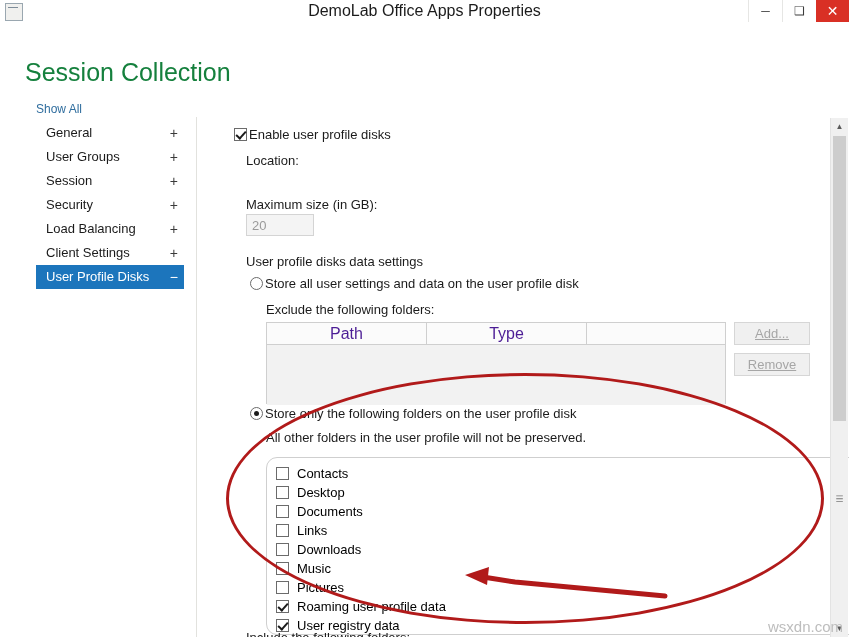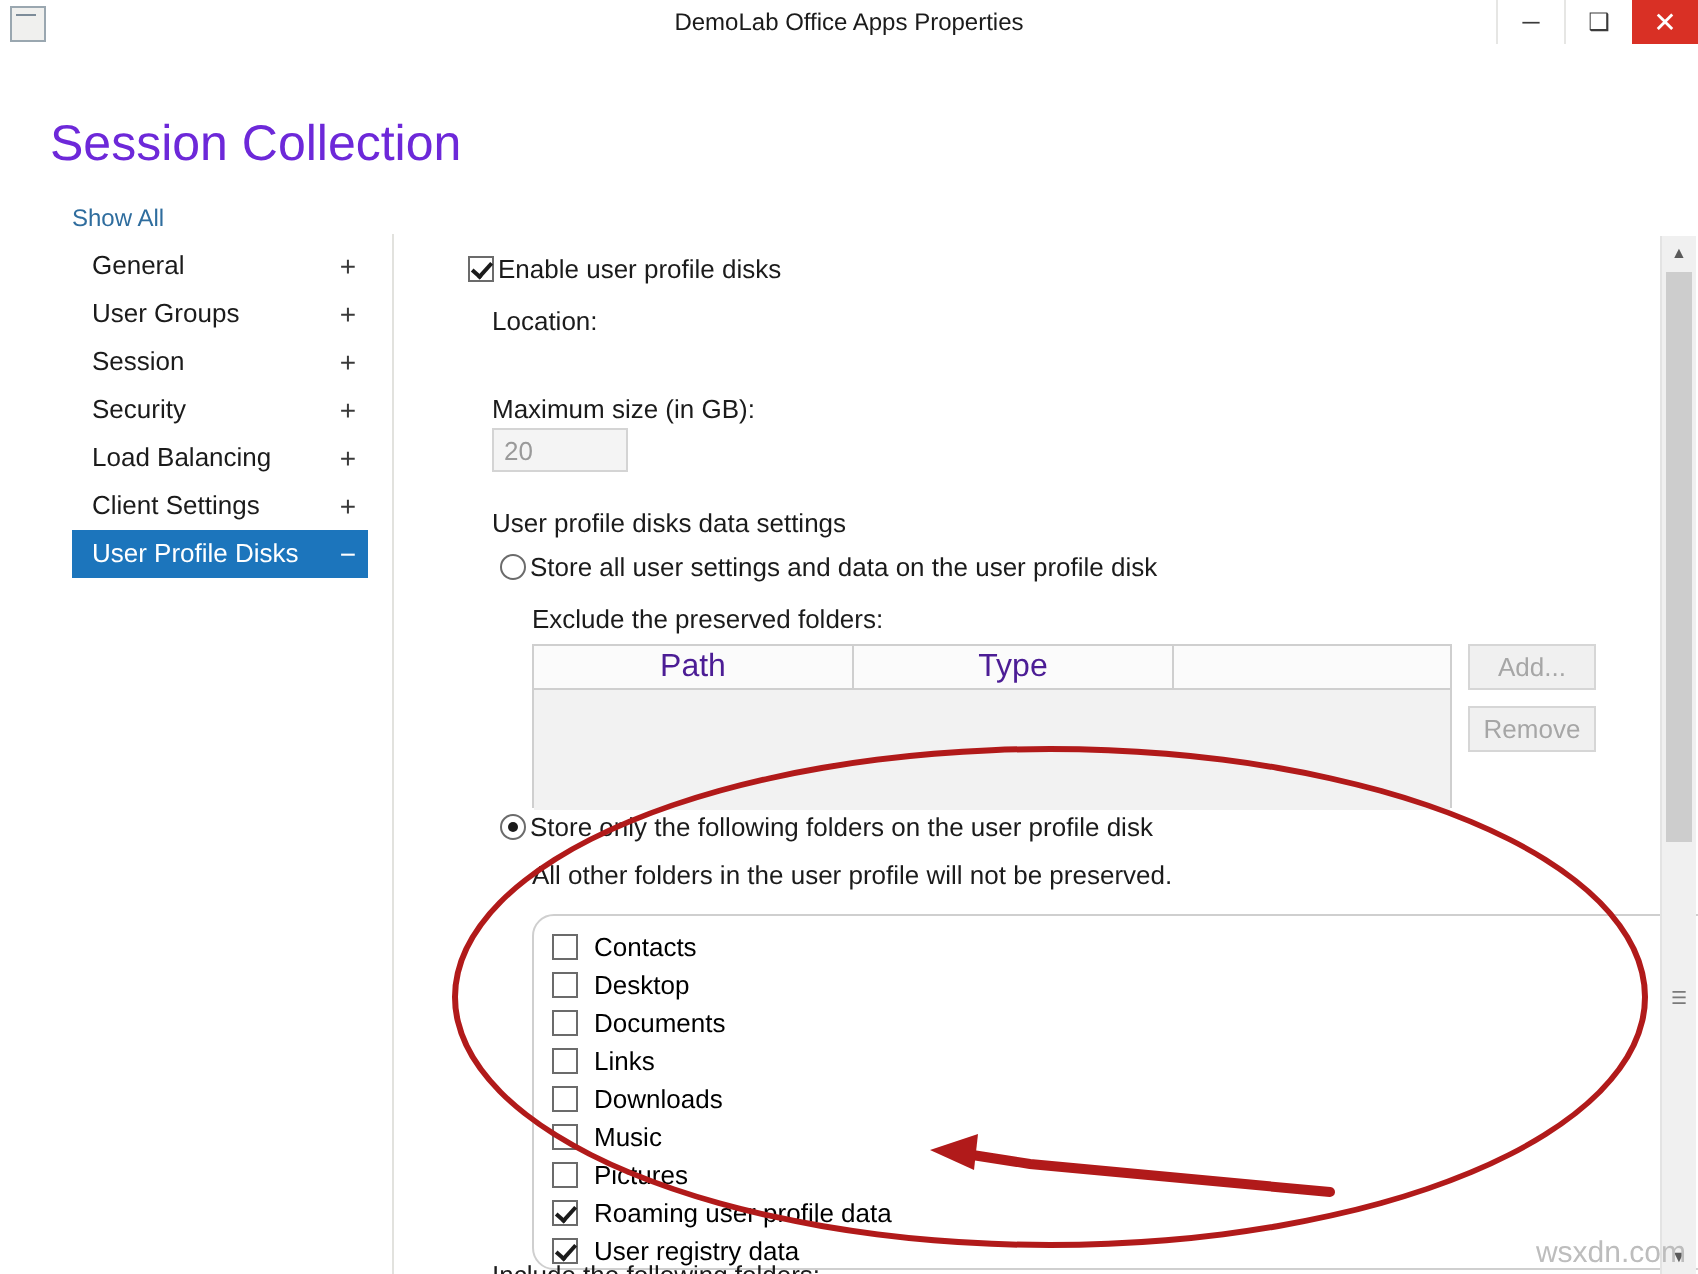--- a/index.html
+++ b/index.html
@@ -39,21 +39,21 @@
     width: 10px;
     border-top: 1px solid #7d8c99;
     box-shadow: 0 3px 0 -0.5px #7d8c99, 0 6px 0 -0.5px #7d8c99;
   }
   .titlebar-title {
     position: absolute;
     left: 0; top: 0;
     width: 849px;
     line-height: 22px;
     text-align: center;
-    font-size: 12px;
+    font-size: 16px;
     color: #1b1b1b;
     font-family: "Liberation Sans", sans-serif;
   }
   .win-btns {
     position: absolute;
     right: 0; top: 0;
     height: 22px;
     display: flex;
   }
   .win-btn {
@@ -80,21 +80,21 @@
     left: 0; top: 22px;
     width: 849px;
     height: 615px;
     background: #ffffff;
     border-right: 1px solid #b9b9b5;
   }
   .page-title {
     position: absolute;
     left: 25px; top: 36px;
     font-size: 25px;
-    color: #6d28d9;
+    color: #15803d;
     font-weight: normal;
     font-family: "Liberation Sans", sans-serif;
   }
 
   
   .nav {
     position: absolute;
     left: 36px; top: 80px;
     width: 148px;
   }
@@ -233,28 +233,29 @@
   }
   .grid-head .cell:last-child { border-right: none; }
   .grid-body {
     height: 60px;
     background: #f2f2f2;
   }
 
   .btn {
     position: absolute;
     box-sizing: border-box;
-    width: 64px;
+    width: 76px;
     height: 23px;
     border: 1px solid #d6d6d6;
     background: #f0f0f0;
     color: #a6a6a6;
     font-size: 13px;
     line-height: 21px;
     text-align: center;
+    text-decoration: underline;
   }
 
   
   .listbox {
     position: absolute;
     box-sizing: border-box;
     border: 1px solid #cfcfcf;
     background: #ffffff;
     padding: 6px 0 0 9px;
   }
@@ -403,21 +404,21 @@
     <div class="field-label label-dim" style="position:absolute; left:24px; top:80px;">Maximum size (in GB):</div>
     <input class="textinput disabled" style="position: absolute; left: 24px; top: 97px; width: 68px;" disabled="" value="20">
 
     <div class="section-head" style="left:24px; top:137px;">User profile disks data settings</div>
 
     <div class="chk-row" style="position:absolute; left:28px; top:159px;">
       <div class="radio"></div>
       <span class="field-label">Store all user settings and data on the user profile disk</span>
     </div>
 
-    <div class="section-head" style="left:44px; top:185px;">Exclude the preserved folders:</div>
+    <div class="section-head" style="left:44px; top:185px;">Exclude the following folders:</div>
 
     <div class="grid" style="left:44px; top:205px; width:460px; height:82px;">
       <div class="grid-head">
         <div class="cell" style="width:160px;">Path</div>
         <div class="cell" style="width:160px;">Type</div>
         <div class="cell" style="width:138px;"></div>
       </div>
       <div class="grid-body"></div>
     </div>
 

